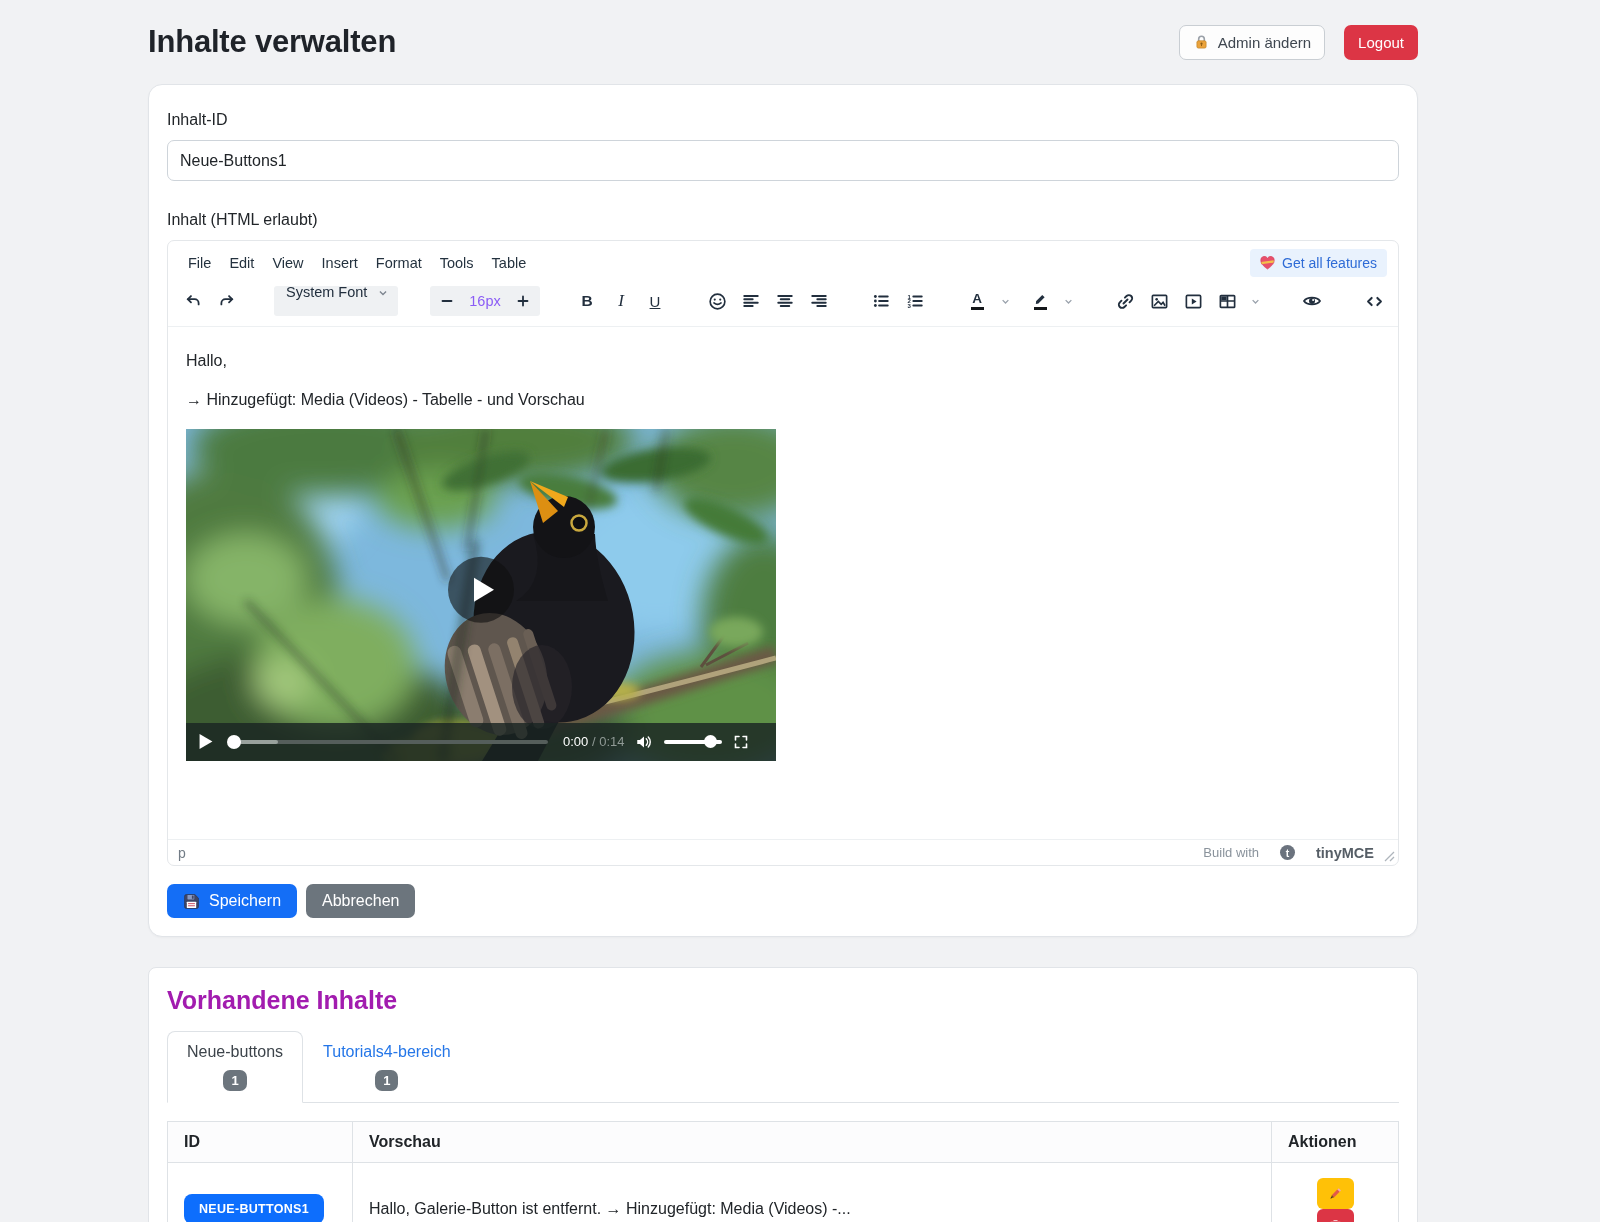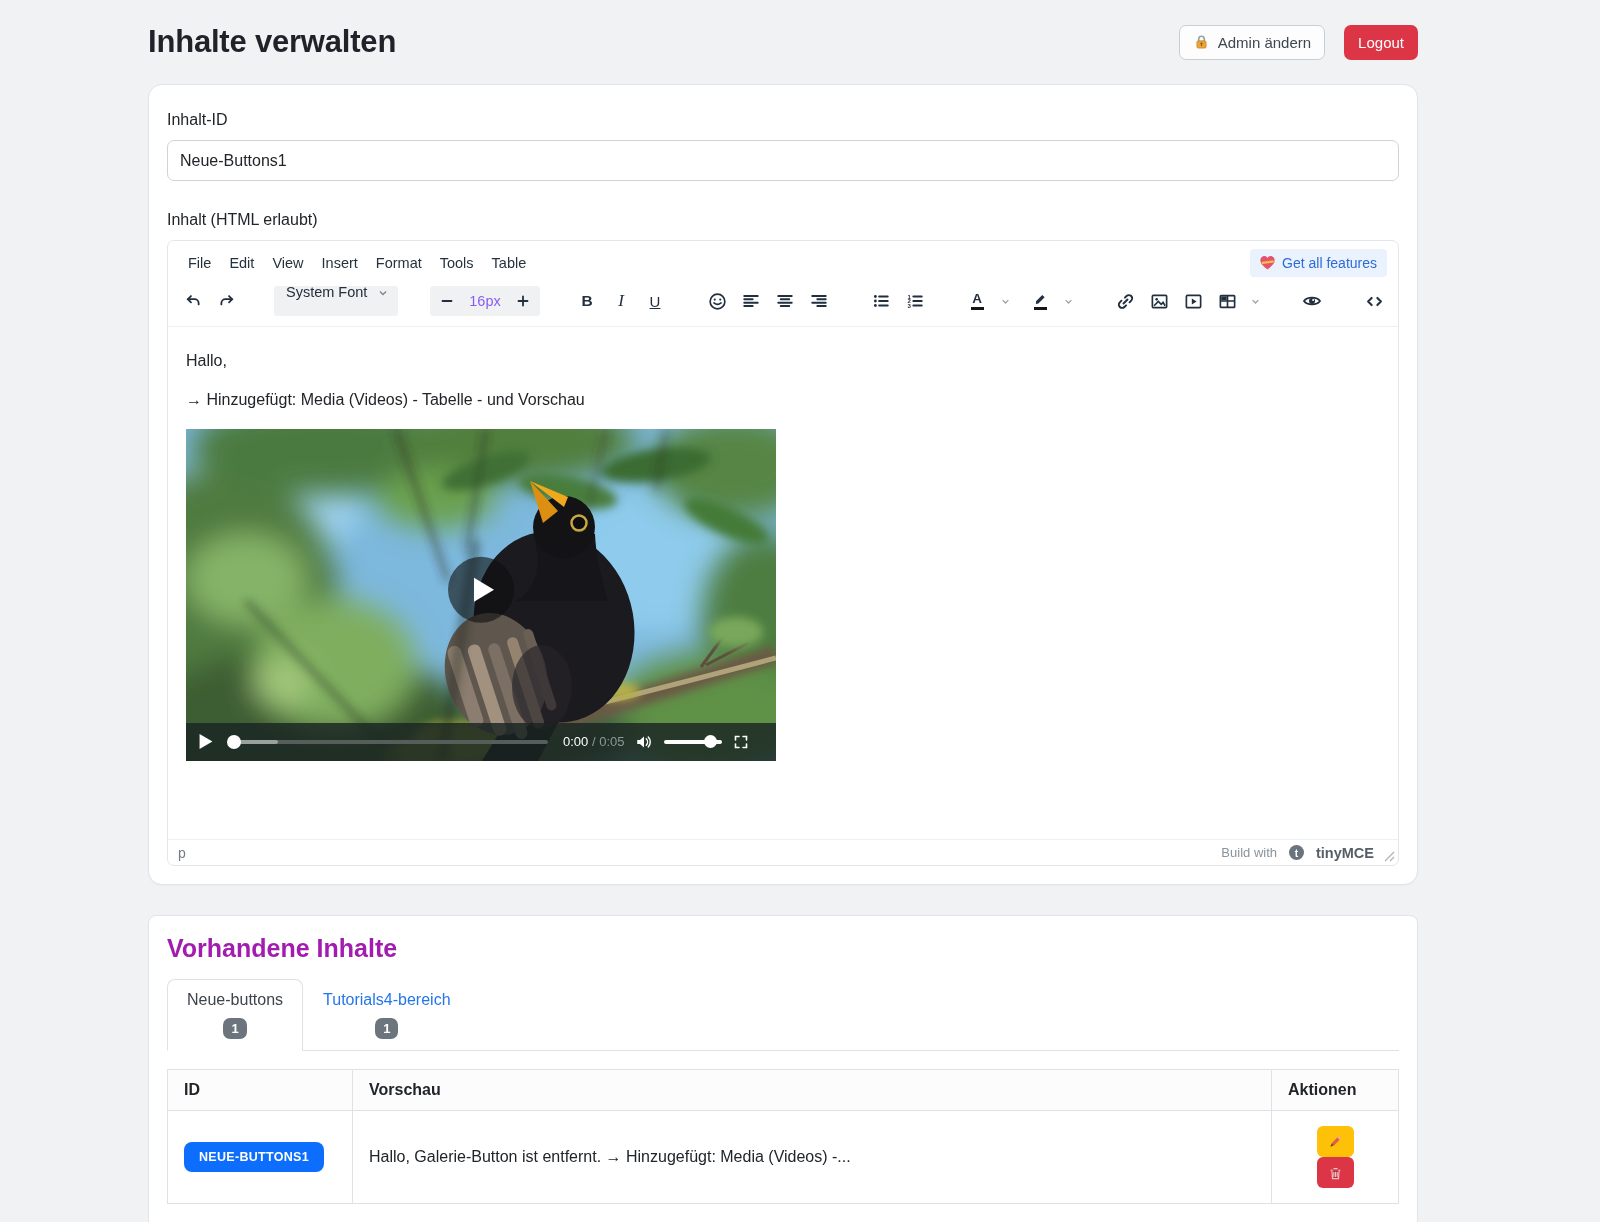--- a/index.html
+++ b/index.html
@@ -103,21 +103,21 @@
   .vtime .dim { color:#8f9995; }
   .vvol { position:relative; width:58px; height:4px; background:#fff; border-radius:2px; cursor:pointer; }
   .vvol .knob { position:absolute; right:5px; top:-4.5px; width:13px; height:13px; border-radius:50%; background:#fff; }
 
   
   .statusbar {
     border-top:1px solid #edf0f2; height:26px; display:flex; align-items:center;
     padding:0 10px; position:relative;
   }
   .elem-path { font-size:14px; color:#727c86; cursor:pointer; }
-  .branding { margin-left:auto; display:flex; align-items:center; gap:12px; font-size:13px; color:#8a939c; padding-right:14px; }
+  .branding { margin-left:auto; display:flex; align-items:center; gap:21px; font-size:13px; color:#8a939c; padding-right:14px; }
   .tm-logo {
     width:15px; height:15px; border-radius:50%; background:#6b737e;
     background:#6b737e; color:#fff; font-size:10.5px; font-weight:700;
     display:flex; align-items:center; justify-content:center;
   }
   .tm-word { font-size:14.5px; font-weight:700; color:#565e66; }
   .resize-handle { position:absolute; right:3px; bottom:3px; cursor:nwse-resize; color:#aeb5bc; }
 
   
   .form-actions { display:flex; gap:9px; margin-top:18px; }
@@ -521,21 +521,21 @@
                     <polygon points="0,0 12,7 0,14" fill="#fff"></polygon>
                   </svg>
               </span>
             </button>
             <div class="vtrack">
               <div class="base"></div>
               <div class="buffer"></div>
               <div class="knob"></div>
             </div>
             <div class="vtime">
-              <span>0:00</span><span class="dim"> / </span><span class="dim">0:05</span>
+              <span>0:00</span><span class="dim"> / </span><span class="dim">0:14</span>
             </div>
             <button class="vc-btn">
               <span>
                 <svg width="18" height="16" viewBox="0 0 16 14">
                   <path d="M2 5.2 V8.8 H4.4 L8 11.8 V2.2 L4.4 5.2 Z" fill="#fff"></path>
                   <path d="M10 4.2 a4 4 0 010 5.6 M11.8 2.6 a6.4 6.4 0 010 8.8" stroke="#fff" stroke-width="1.3" fill="none" stroke-linecap="round"></path>
                 </svg>
               </span>
             </button>
             <div class="vvol">
@@ -561,20 +561,35 @@
         </span>
         <span class="resize-handle">
           <svg width="11" height="11" viewBox="0 0 11 11" stroke="currentColor" stroke-width="1.3">
               <path d="M10 1 L1 10 M10 6 L6 10"></path>
             </svg>
         </span>
       </div>
     </div>
 
     
+    <div class="form-actions">
+      <button class="btn-save">
+        <span>
+          <svg width="17" height="17" viewBox="0 0 16 16">
+            <path d="M1.5 3 A1.5 1.5 0 013 1.5 H11.2 L14.5 4.8 V13 A1.5 1.5 0 0113 14.5 H3 A1.5 1.5 0 011.5 13 Z" fill="#3f4666" stroke="#2c3149" stroke-width="0.6"></path>
+            <rect x="4.2" y="1.8" width="6.4" height="4.2" rx="0.5" fill="#8899c4"></rect>
+            <rect x="8.4" y="2.4" width="1.6" height="3" fill="#3f4666"></rect>
+            <rect x="3.6" y="8.2" width="8.8" height="6" rx="0.5" fill="#ffffff"></rect>
+            <path d="M4.8 10 H11.2 M4.8 12 H11.2" stroke="#c84b5f" stroke-width="0.9"></path>
+          </svg>
+        </span>
+        <span>Speichern</span>
+      </button>
+      <button class="btn-cancel">Abbrechen</button>
+    </div>
   </div>
 
   <div class="section-card">
     <div class="section-title">Vorhandene Inhalte</div>
 
     <div class="tabs">
       <span class="tab active">
         <span>Neue-buttons</span>
         <span class="count-badge">1</span>
       </span>

